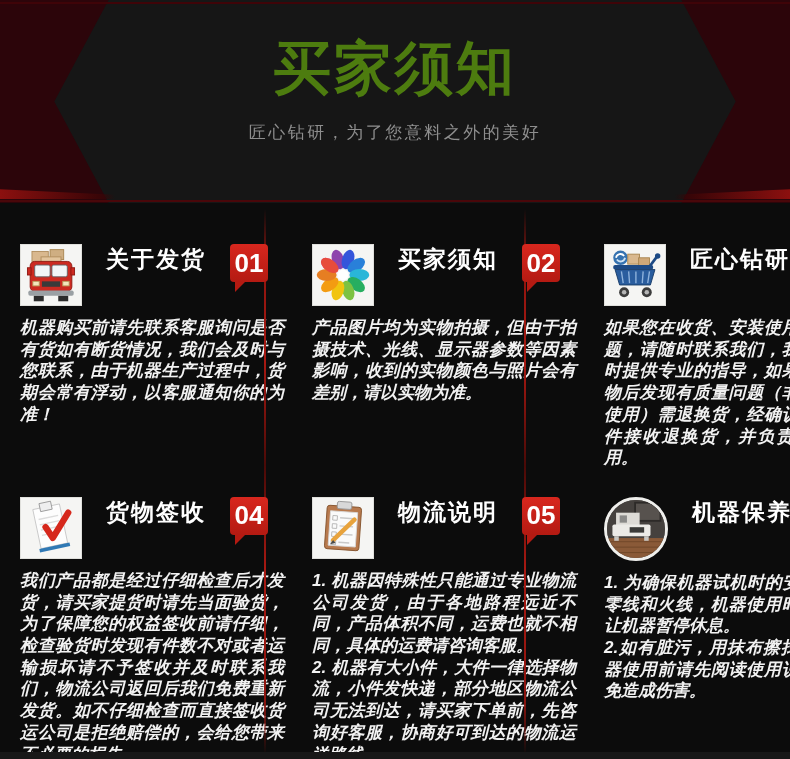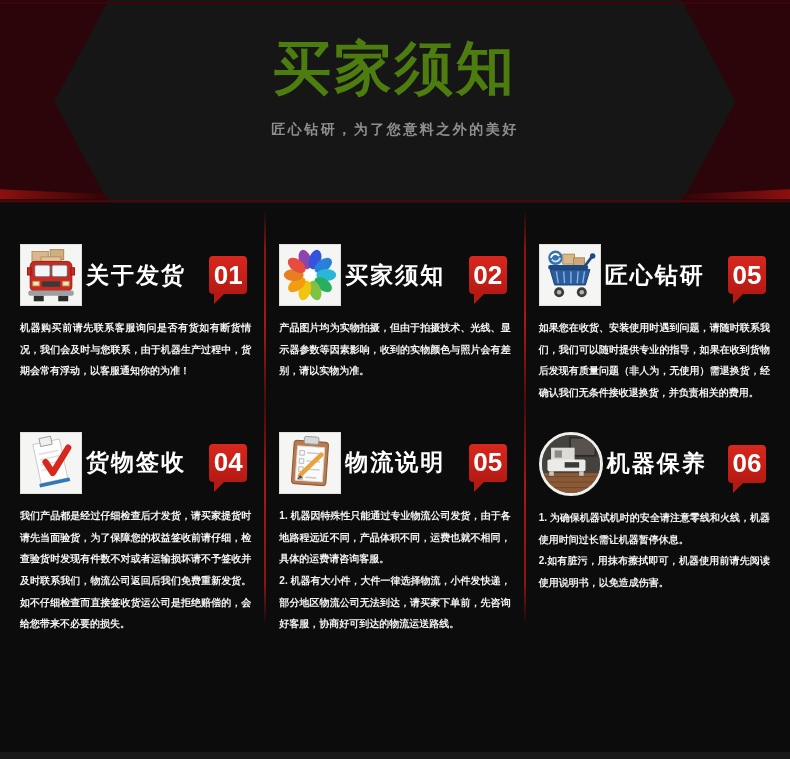--- a/index.html
+++ b/index.html
@@ -38,21 +38,21 @@
     background:linear-gradient(90deg,#8c100f,#3a0507 85%,transparent);
     clip-path:polygon(0 30%, 100% 70%, 100% 100%, 0 100%);
   }
   .header-title {
     position:relative; text-align:center; margin-top:30px;
     font-size:58px; font-weight:900; letter-spacing:3px;
     color:#4d7c0f;
   }
   .header-subtitle {
     position:relative; text-align:center; margin-top:13px;
-    font-size:14px; font-weight:bold; letter-spacing:2.5px;
+    font-size:17px; font-weight:normal; letter-spacing:2.5px;
     color:#8e8e8e;
   }
   
   .main {
     position:relative;
     padding:41px 20px 0;
     display:grid;
     grid-template-columns:repeat(3, 1fr);
     column-gap:28px;
     row-gap:28px;
@@ -60,56 +60,57 @@
   .divider {
     position:absolute; top:6px; bottom:10px; width:2px;
     background:linear-gradient(to bottom,
       transparent 0%, #8d140e 10%, #a81912 28%,
       #4a0a07 47%, #a81912 66%, #8d140e 90%, transparent 100%);
   }
   .divider-1 { left:264px; }
   .divider-2 { left:524px; }
   
   .card { color:#f2f2f2; }
-  .card-head { display:flex; align-items:center; gap:4px; }
+  .card-head { display:flex; align-items:flex-start; gap:24px; }
   .icon-box {
     width:62px; height:62px; flex:0 0 62px;
     background:#f5f5f3; border:1px solid #e0e0dc;
     display:flex; align-items:center; justify-content:center;
   }
   .icon-circle {
     width:64px; height:64px; flex:0 0 64px;
     border-radius:50%; border:3px solid #efefec;
     overflow:hidden; background:#4a4745;
   }
   .icon-box svg, .icon-circle svg { display:block; }
   .card-title {
     flex:1; font-size:23px; font-weight:bold; color:#ffffff;
     letter-spacing:2px; white-space:nowrap;
   }
   .badge {
     position:relative; width:38px; height:38px; flex:0 0 38px;
-    margin-right:4px;
+    margin-right:16px;
     background:linear-gradient(#d8271e,#b41a12);
     border-radius:4px;
     display:flex; align-items:center; justify-content:center;
     color:#fff; font-size:26px; font-weight:bold;
   }
   .badge .tail {
     position:absolute; left:5px; bottom:-10px;
     width:0; height:0;
     border-top:11px solid #b41a12;
     border-right:11px solid transparent;
   }
   .card-text {
     margin-top:11px;
-    font-size:10px; font-weight:bold;
+    font-size:17px; font-weight:bold;
     line-height:21.7px;
     color:#f2f2f2;
     text-align:justify;
+    font-style:italic;
   }
   .card-text + .card-text { margin-top:0; }
   
   .footer-strip {
     position:absolute; left:0; right:0; bottom:0; height:7px;
     background:#181818;
   }
 </style>
 </head>
 <body>

